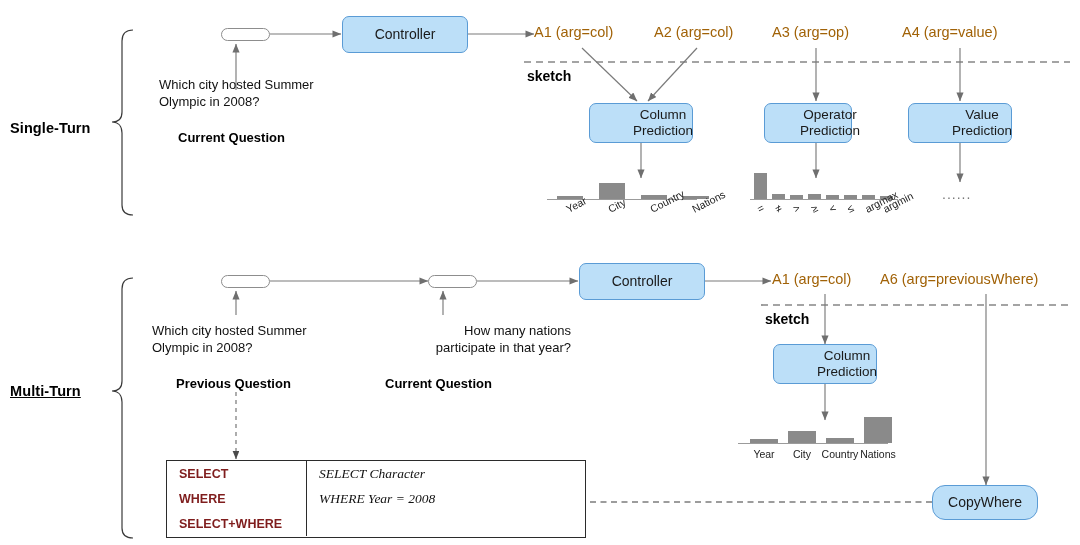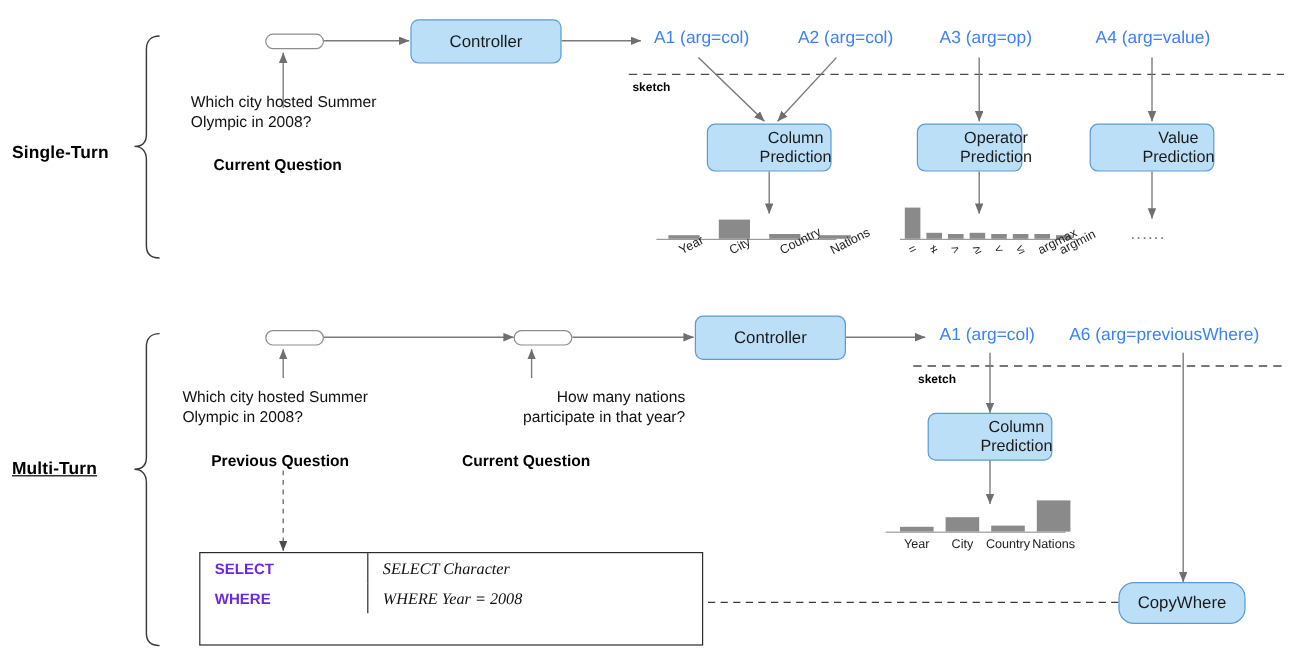--- a/index.html
+++ b/index.html
@@ -66,26 +66,25 @@
     white-space:pre-line;
   }
   .caption{
     font-size:13px;
     font-weight:bold;
     color:#000;
     white-space:nowrap;
   }
   .action-label{
     font-size:14.5px;
-    color:#3b82f6;
-    white-space:nowrap;
-    margin-left:11px;
+    color:#a16207;
+    white-space:nowrap;
   }
   .sketch-label{
-    font-size:10px;
+    font-size:14px;
     font-weight:bold;
     color:#000;
     white-space:nowrap;
   }
   .dots{
     font-size:14px;
     color:#777;
     letter-spacing:1px;
   }
 
@@ -127,21 +126,21 @@
   }
   .sqlcol-a{
     box-sizing:border-box;
     width:140px;
     border-right:1px solid #2b2b2b;
     display:flex;
     align-items:center;
     padding-left:12px;
     font-size:12.5px;
     font-weight:bold;
-    color:#6d28d9;
+    color:#7f1d1d;
   }
   .sqlcol-b{
     box-sizing:border-box;
     flex:1;
     display:flex;
     align-items:center;
     padding-left:12px;
     font-family:"Liberation Serif", serif;
     font-style:italic;
     font-size:13.5px;
@@ -325,16 +324,17 @@
   <div class="sqltable" style="left:166px;top:460px;width:420px;height:78px;">
     <div class="sqlrow">
       <div class="sqlcol-a">SELECT</div>
       <div class="sqlcol-b">SELECT Character</div>
     </div>
     <div class="sqlrow">
       <div class="sqlcol-a">WHERE</div>
       <div class="sqlcol-b">WHERE Year  =  2008</div>
     </div>
     <div class="sqlrow">
+      <div class="sqlcol-a">SELECT+WHERE</div>
     </div>
   </div>
 
 </div>
 
 </body></html>

